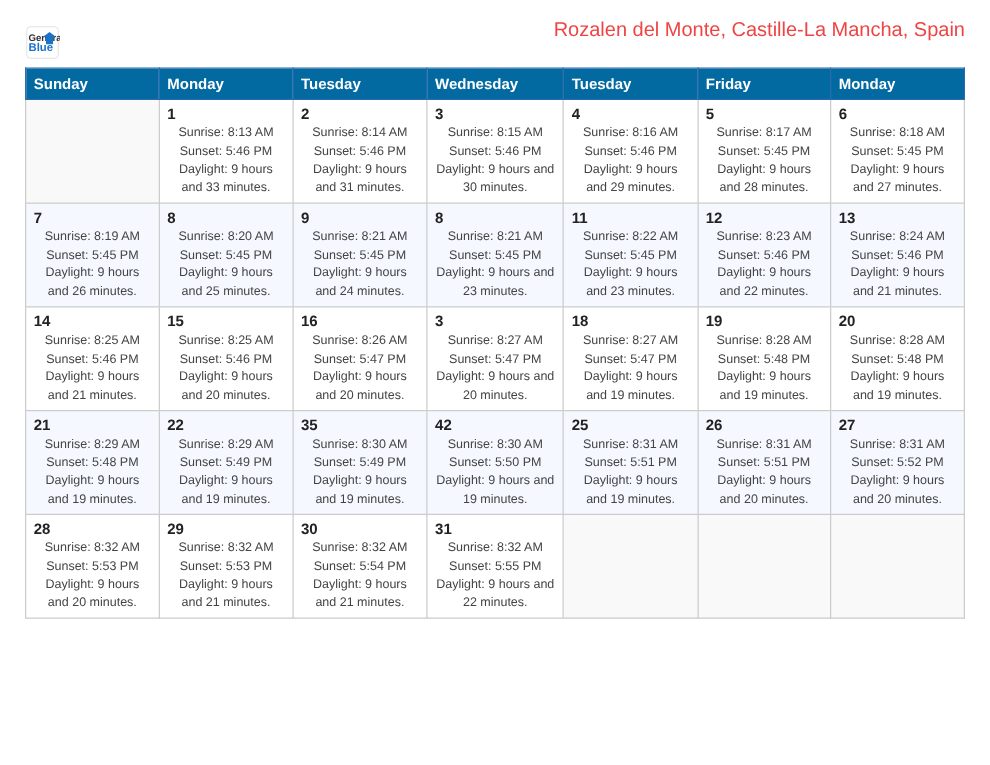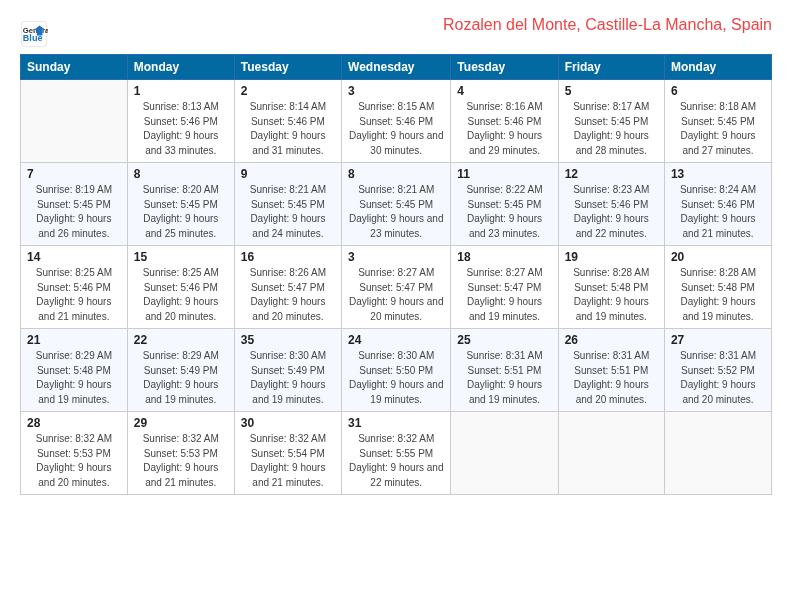--- a/index.html
+++ b/index.html
@@ -211,21 +211,21 @@
           </td>
           <td>
             <span class="day-num">22</span>
             <div class="day-info">Sunrise: 8:29 AM<br>Sunset: 5:49 PM<br>Daylight: 9 hours and 19 minutes.</div>
           </td>
           <td>
             <span class="day-num">35</span>
             <div class="day-info">Sunrise: 8:30 AM<br>Sunset: 5:49 PM<br>Daylight: 9 hours and 19 minutes.</div>
           </td>
           <td>
-            <span class="day-num">24</span>
+            <span class="day-num">42</span>
             <div class="day-info">Sunrise: 8:30 AM<br>Sunset: 5:50 PM<br>Daylight: 9 hours and 19 minutes.</div>
           </td>
           <td>
             <span class="day-num">25</span>
             <div class="day-info">Sunrise: 8:31 AM<br>Sunset: 5:51 PM<br>Daylight: 9 hours and 19 minutes.</div>
           </td>
           <td>
             <span class="day-num">26</span>
             <div class="day-info">Sunrise: 8:31 AM<br>Sunset: 5:51 PM<br>Daylight: 9 hours and 20 minutes.</div>
           </td>

